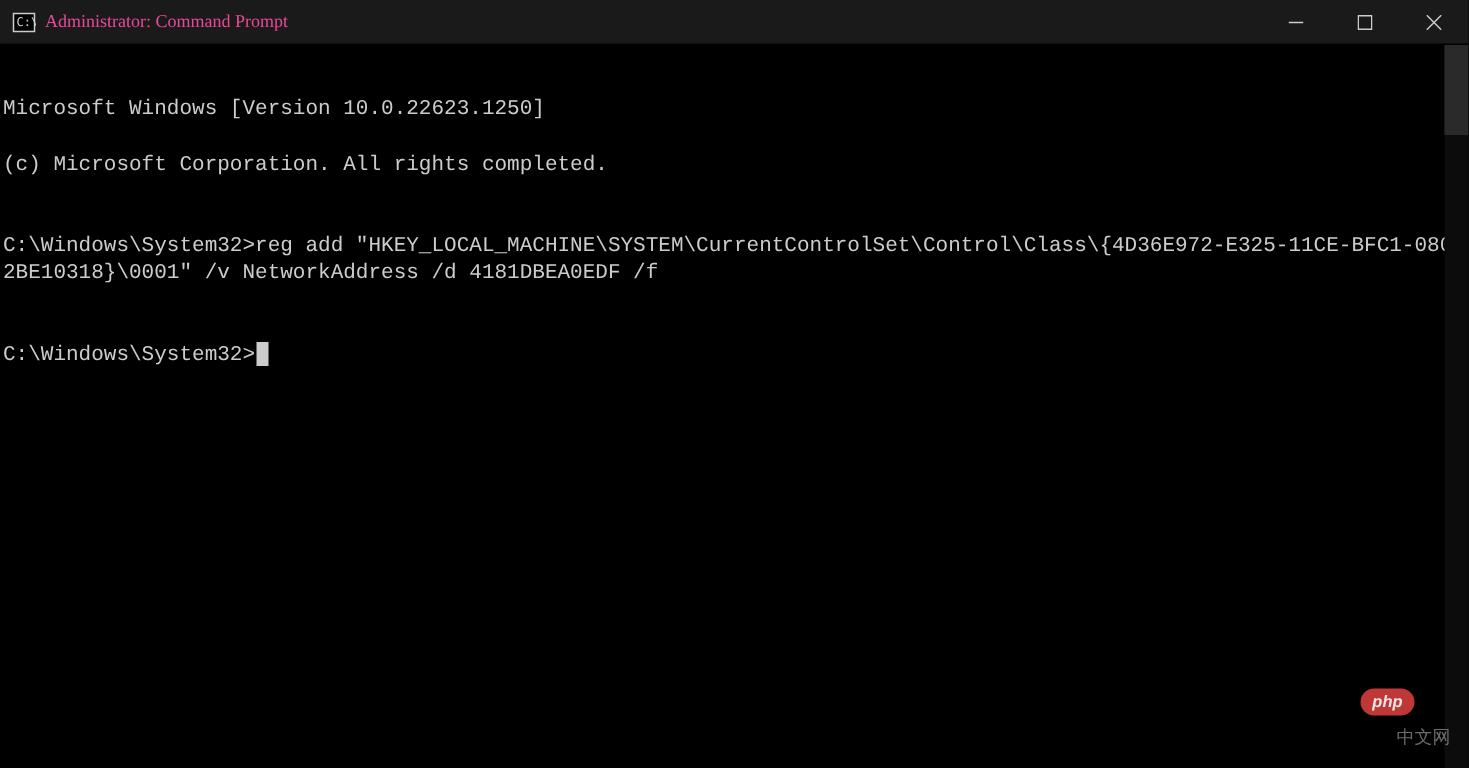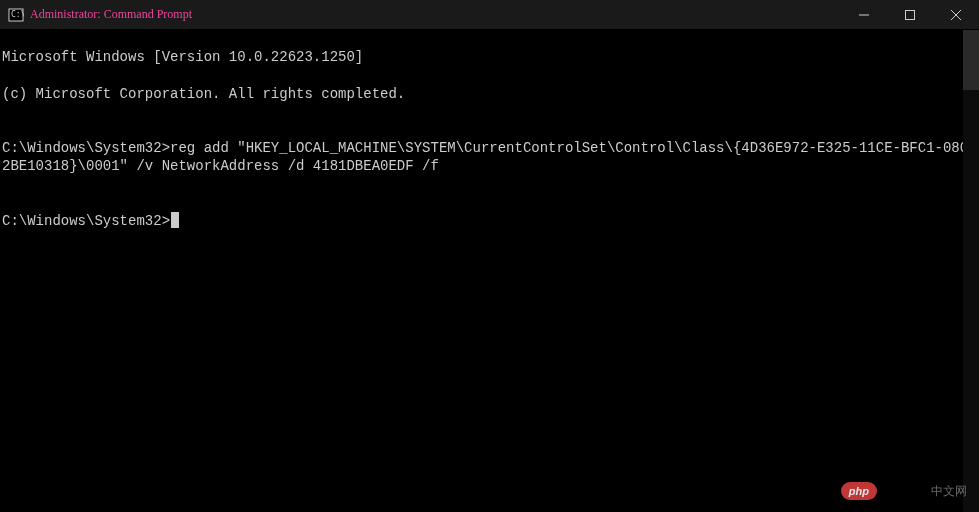--- a/index.html
+++ b/index.html
@@ -50,21 +50,21 @@
       height: 100%;
       display: flex;
       align-items: center;
       justify-content: center;
       color: #cccccc;
       cursor: pointer;
     }
     .terminal-content {
       background: #000000;
       color: #cccccc;
-      padding: 0 2px;
+      padding: 16px 2px;
       font-size: 14px;
       line-height: 1.3;
       font-family: Consolas, 'Courier New', monospace;
       height: calc(100% - 30px);
       white-space: pre-wrap;
       word-break: break-all;
       position: relative;
     }
     .terminal-line {
       display: block;
@@ -85,20 +85,21 @@
       50% { opacity: 0; }
     }
     .watermark {
       position: absolute;
       bottom: 12px;
       right: 12px;
       display: flex;
       align-items: center;
       gap: 6px;
       opacity: 0.9;
+      flex-direction: column;
     }
     .watermark-badge {
       background: #d53d3d;
       color: #fff;
       font-family: Arial, sans-serif;
       font-size: 11px;
       font-weight: bold;
       padding: 3px 8px;
       border-radius: 10px;
       font-style: italic;

